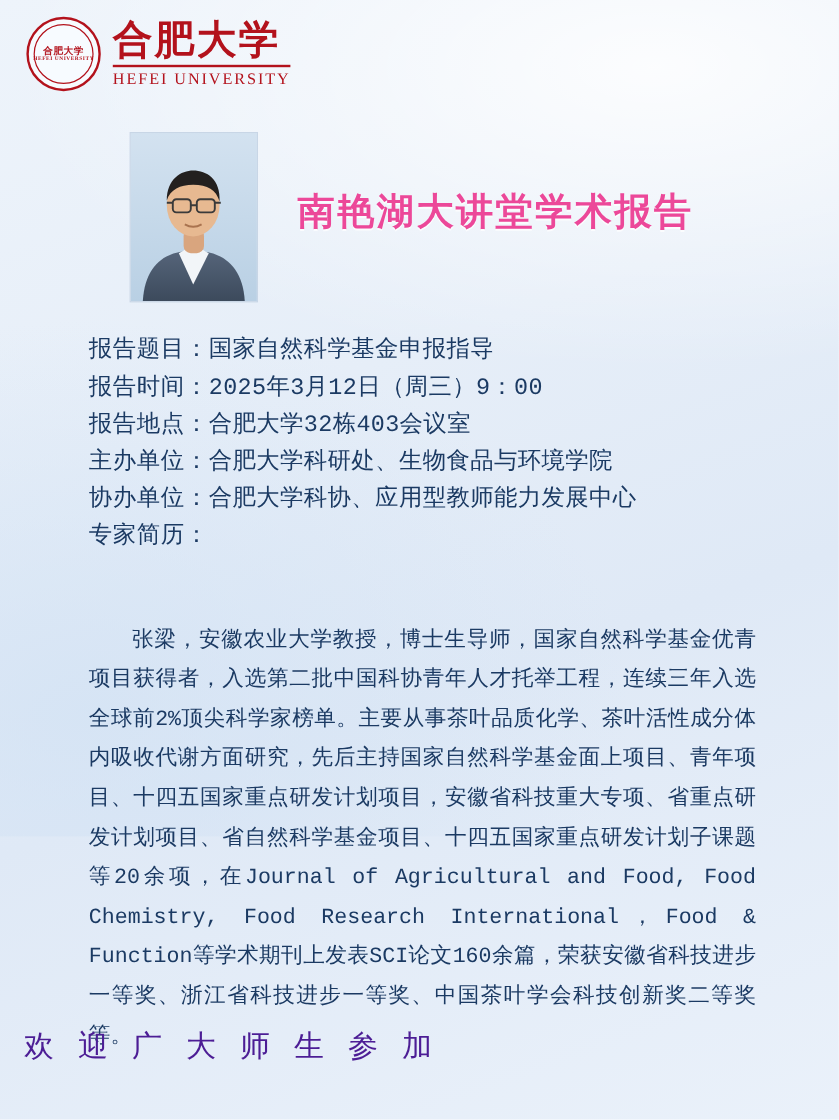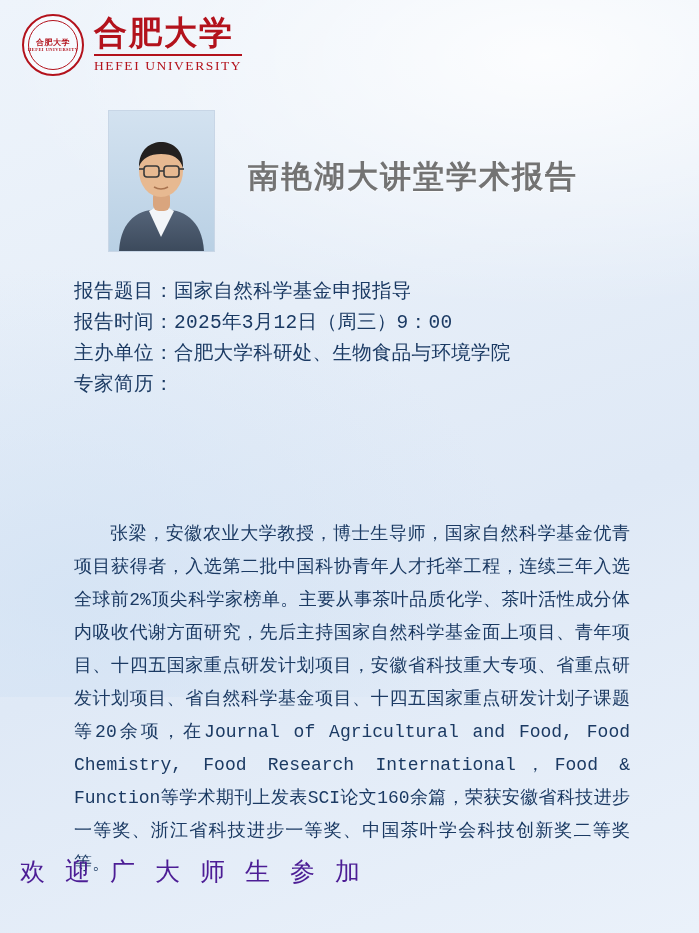--- a/index.html
+++ b/index.html
@@ -123,21 +123,21 @@
     overflow: hidden;
   }
   .portrait svg { display: block; }
 
   .hero-title {
     position: absolute;
     left: 248px;
     top: 46px;
     font-size: 31px;
     letter-spacing: 2px;
-    color: #737373;
+    color: #ec4899;
     font-family: "DejaVu Sans", sans-serif;
     font-weight: bold;
     text-shadow: 0 1px 0 rgba(255,255,255,0.7);
   }
 
   
   .info {
     position: absolute;
     left: 74px;
     top: 276px;
@@ -248,23 +248,29 @@
   </div>
 
   <div class="info">
     <div class="info-row">
       <span class="info-label">报告题目：</span><span class="info-value">国家自然科学基金申报指导</span>
     </div>
     <div class="info-row">
       <span class="info-label">报告时间：</span><span class="info-value">2025年3月12日（周三）9：00</span>
     </div>
     <div class="info-row">
+      <span class="info-label">报告地点：</span><span class="info-value">合肥大学32栋403会议室</span>
+    </div>
+    <div class="info-row">
       <span class="info-label">主办单位：</span><span class="info-value">合肥大学科研处、生物食品与环境学院</span>
     </div>
     <div class="info-row">
+      <span class="info-label">协办单位：</span><span class="info-value">合肥大学科协、应用型教师能力发展中心</span>
+    </div>
+    <div class="info-row">
       <span class="info-label">专家简历：</span><span class="info-value"></span>
     </div>
   </div>
 
   <div class="bio">张梁，安徽农业大学教授，博士生导师，国家自然科学基金优青项目获得者，入选第二批中国科协青年人才托举工程，连续三年入选全球前2%顶尖科学家榜单。主要从事茶叶品质化学、茶叶活性成分体内吸收代谢方面研究，先后主持国家自然科学基金面上项目、青年项目、十四五国家重点研发计划项目，安徽省科技重大专项、省重点研发计划项目、省自然科学基金项目、十四五国家重点研发计划子课题等20余项，在Journal of Agricultural and Food, Food Chemistry, Food Research International，Food &amp; Function等学术期刊上发表SCI论文160余篇，荣获安徽省科技进步一等奖、浙江省科技进步一等奖、中国茶叶学会科技创新奖二等奖等。</div>
 
   <div class="slogan">欢迎广大师生参加</div>
 
 </div>
 

